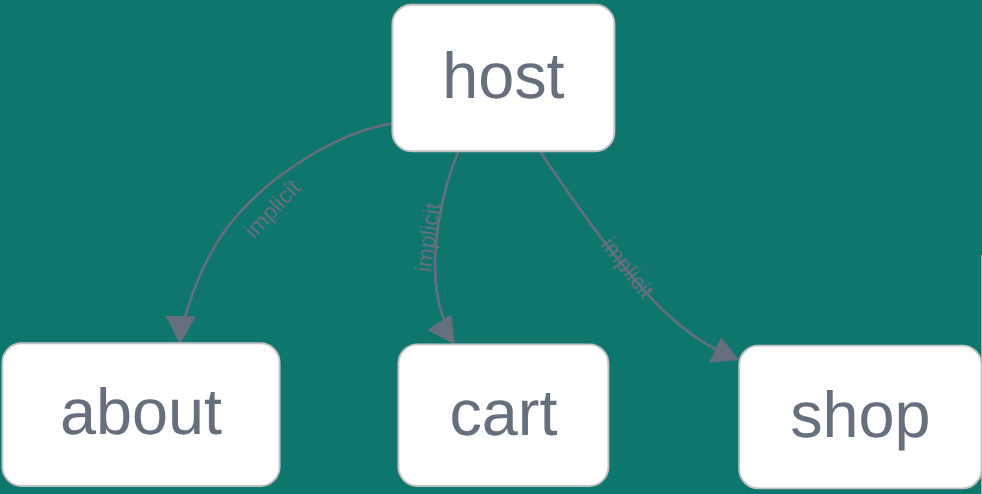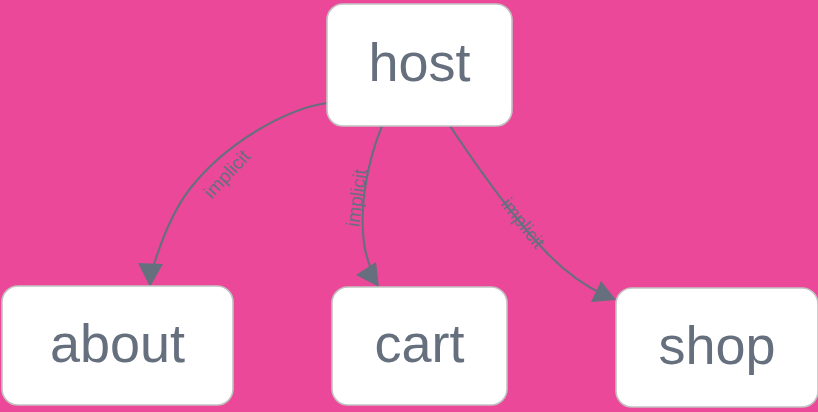--- a/index.html
+++ b/index.html
@@ -10,21 +10,21 @@
   body {
     width: 818px;
     height: 412px;
     overflow: hidden;
     font-family: "Liberation Sans", sans-serif;
   }
   #diagram-root {
     position: relative;
     width: 818px;
     height: 412px;
-    background: #ec4899;
+    background: #0f766e;
   }
   #graph-svg {
     position: absolute;
     top: 0;
     left: 0;
     width: 818px;
     height: 412px;
     display: block;
   }
   .node-rect {

